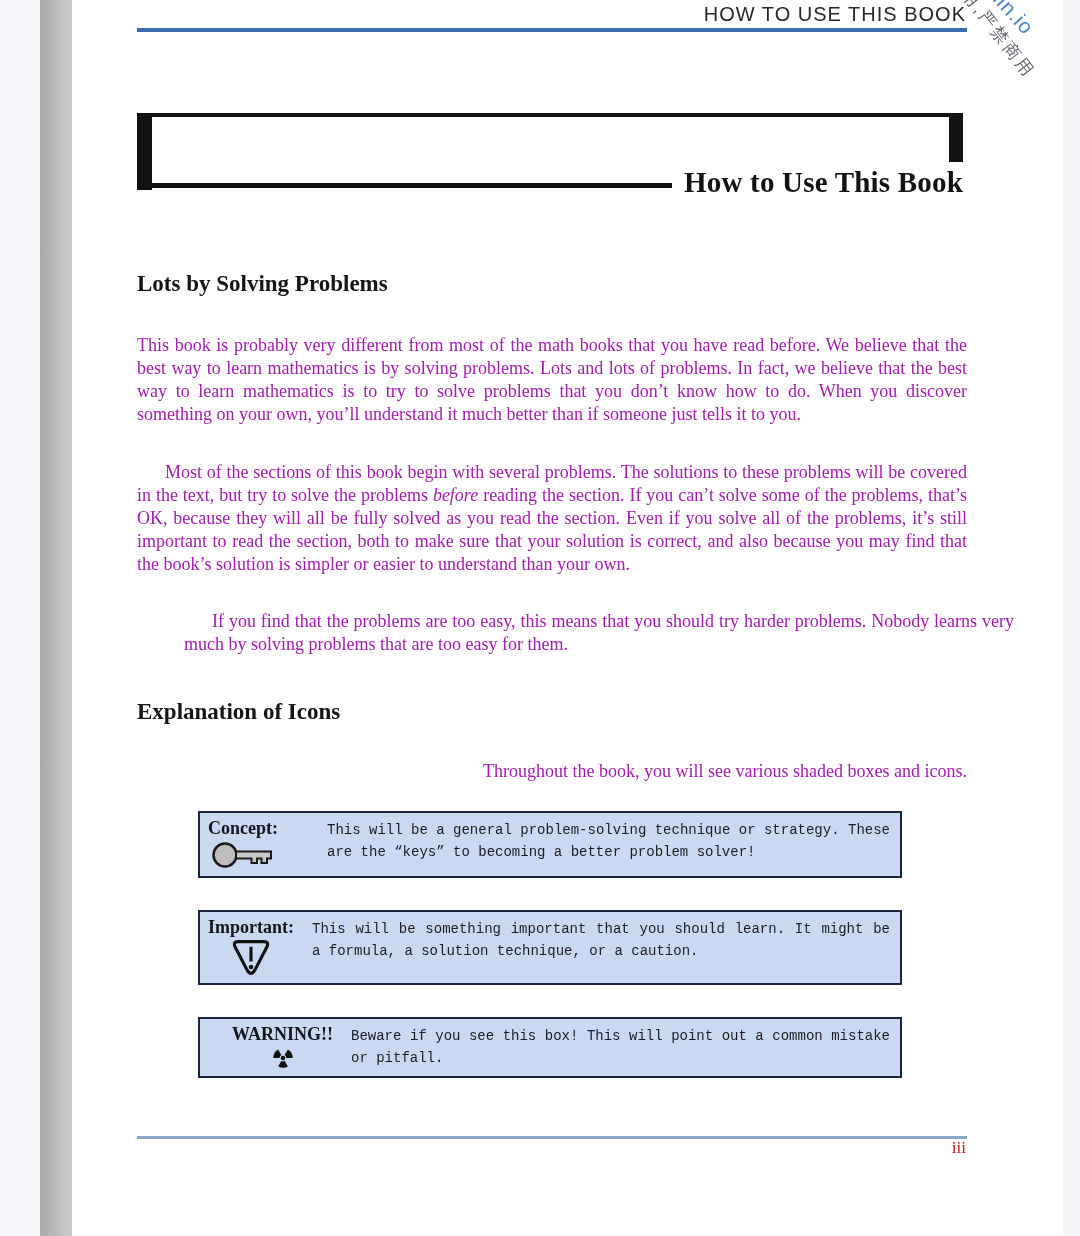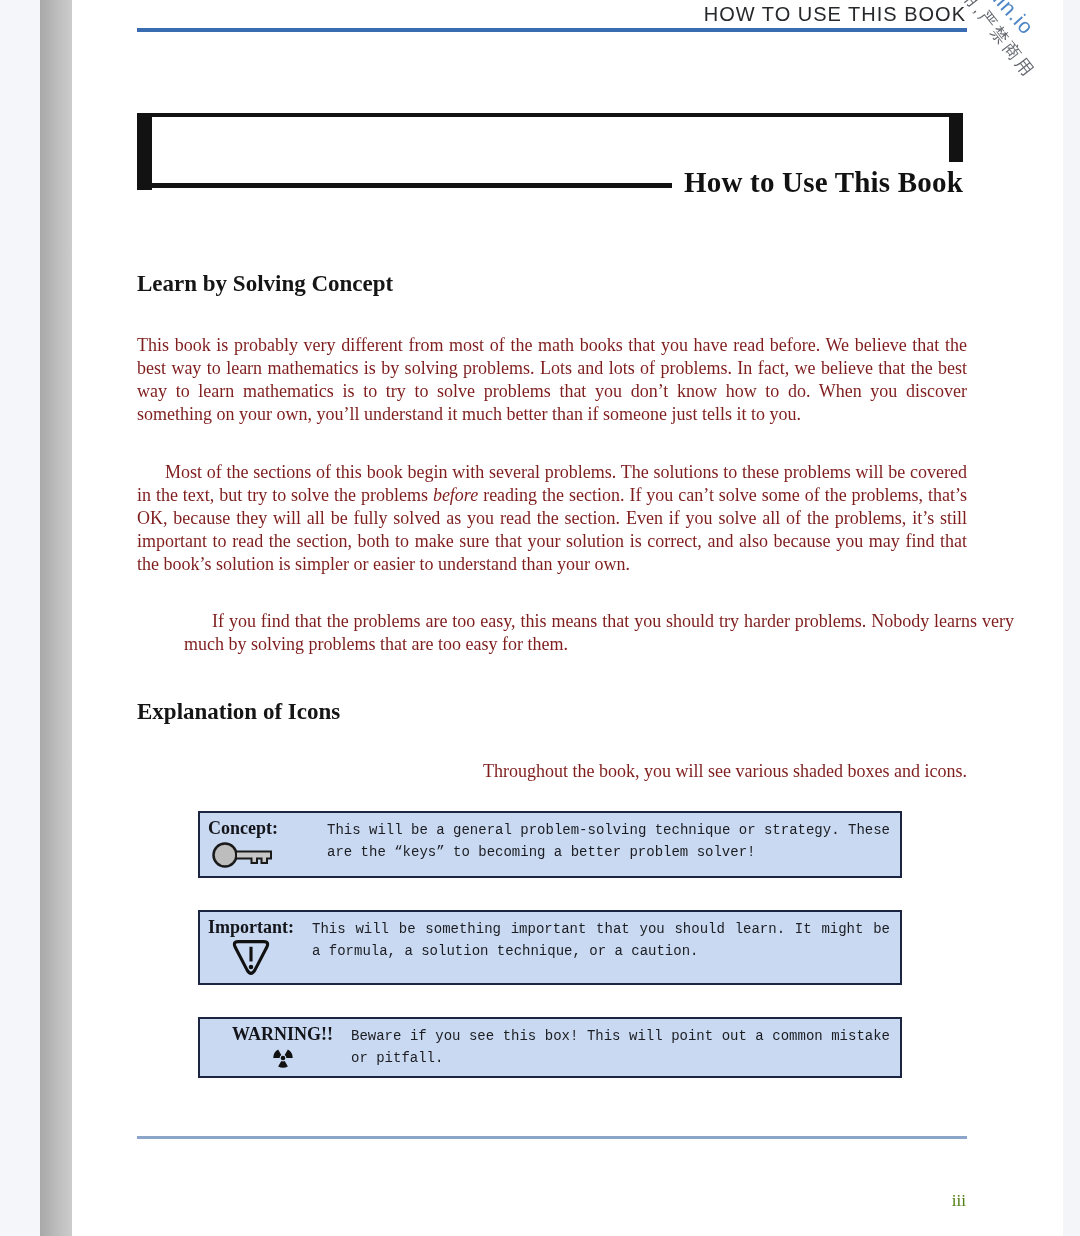--- a/index.html
+++ b/index.html
@@ -34,21 +34,21 @@
   .banner-right-bar  { position:absolute; right:0; top:0; width:14px; height:49px; background:#121212; }
   .banner-bottom-rule{ position:absolute; left:15px; bottom:2px; width:520px; height:5px; background:#121212; }
   .banner-title { position:absolute; right:0; bottom:-9px; font-size:29px; font-weight:bold;
                   color:#121212; letter-spacing:0.2px; }
 
   .sec-heading { position:absolute; left:137px; font-size:23px; font-weight:bold; color:#151515; }
   .h-learn { top:271px; }
   .h-icons { top:699px; }
 
   .para { position:absolute; left:137px; width:830px; font-size:18px; line-height:23px;
-          text-align:justify; color:#7f1d1d; }
+          text-align:justify; color:#a21caf; }
   .p1 { top:334px; }
   .p2 { top:461px; text-indent:28px; }
   .p3 { top:610px; text-indent:28px;margin-left:47px; }
   .p4 { top:760px; text-align:right; }
   .para em { font-style:italic; }
 
   
   .note-box { position:absolute; left:198px; width:704px; box-sizing:border-box;
               background:#c9d9f1; border:2px solid #1b2440; display:flex;
               padding:5px 10px 6px 8px; }
@@ -56,21 +56,21 @@
   .box-important { top:910px; min-height:65px; }
   .box-warning   { top:1017px; min-height:54px;padding-left:32px; }
   .box-label-col { flex:0 0 auto; margin-right:18px; text-align:center; }
   .box-label { font-weight:bold; font-size:18px; color:#13151a; white-space:nowrap; }
   .box-icon { margin-top:1px; line-height:0; }
   .box-text { flex:1 1 auto; font-size:14px; line-height:22px; text-align:justify;
               color:#1b1d22; padding-top:1px;font-family:Liberation Mono, monospace; }
 
   
   .foot-rule { position:absolute; left:137px; top:1136px; width:830px; height:3px; background:#8ca6c9; }
-  .page-num { position:absolute; top:1191px; right:114px; font-size:17px; color:#4d7c0f; }
+  .page-num { position:absolute; top:1138px; right:114px; font-size:17px; color:#b91c1c; }
 </style>
 </head>
 <body>
 
 <div class="canvas">
 
   <div class="edge-left"></div>
   <div class="edge-gutter"></div>
   <div class="edge-right"></div>
 
@@ -81,21 +81,21 @@
   <div class="wm wm-notice">用,严禁商用</div>
 
   <div class="banner">
     <div class="banner-left-bar"></div>
     <div class="banner-top-rule"></div>
     <div class="banner-right-bar"></div>
     <div class="banner-bottom-rule"></div>
     <div class="banner-title">How to Use This Book</div>
   </div>
 
-  <div class="sec-heading h-learn">Learn by Solving Concept</div>
+  <div class="sec-heading h-learn">Lots by Solving Problems</div>
 
   <div class="para p1">This book is probably very different from most of the math books that you have read before.  We believe that the best way to learn mathematics is by solving problems.  Lots and lots of problems.  In fact, we believe that the best way to learn mathematics is to try to solve problems that you don’t know how to do.  When you discover something on your own, you’ll understand it much better than if someone just tells it to you.</div>
   <div class="para p2"><span>Most of the sections of this book begin with several problems.  The solutions to these problems will be covered in the text, but try to solve the problems </span><em>before</em><span> reading the section.  If you can’t solve some of the problems, that’s OK, because they will all be fully solved as you read the section.  Even if you solve all of the problems, it’s still important to read the section, both to make sure that your solution is correct, and also because you may find that the book’s solution is simpler or easier to understand than your own.</span></div>
   <div class="para p3">If you find that the problems are too easy, this means that you should try harder problems.  Nobody learns very much by solving problems that are too easy for them.</div>
 
   <div class="sec-heading h-icons">Explanation of Icons</div>
   <div class="para p4">Throughout the book, you will see various shaded boxes and icons.</div>
 
   <div class="note-box box-concept">
     <div class="box-label-col">

